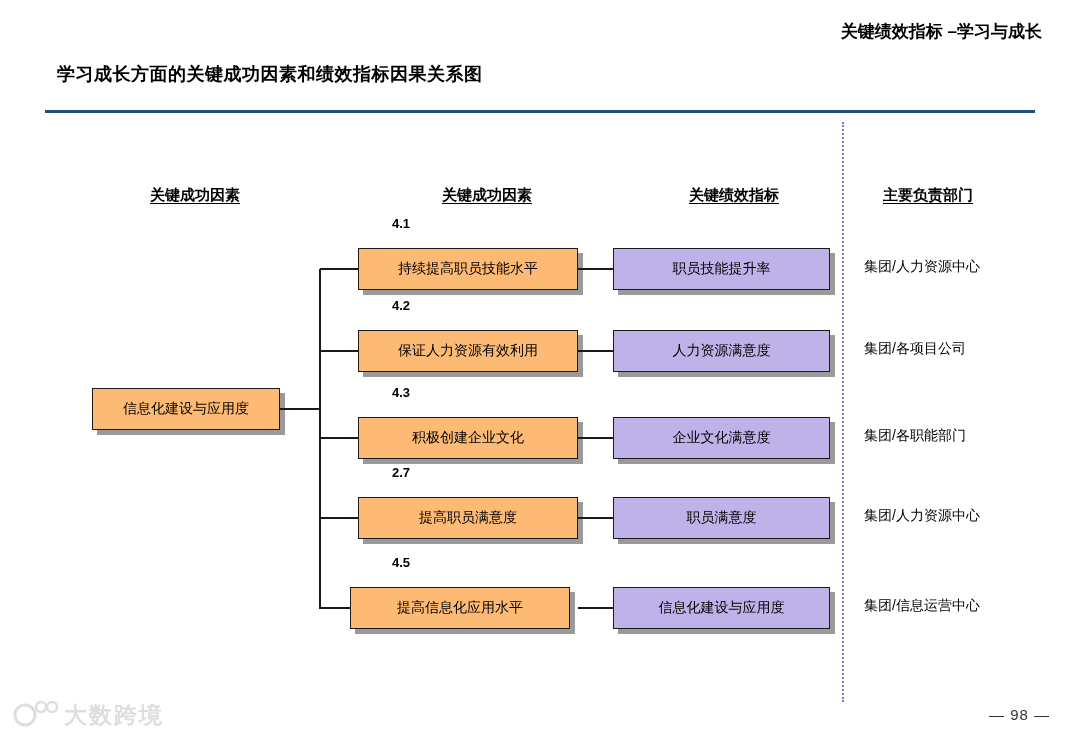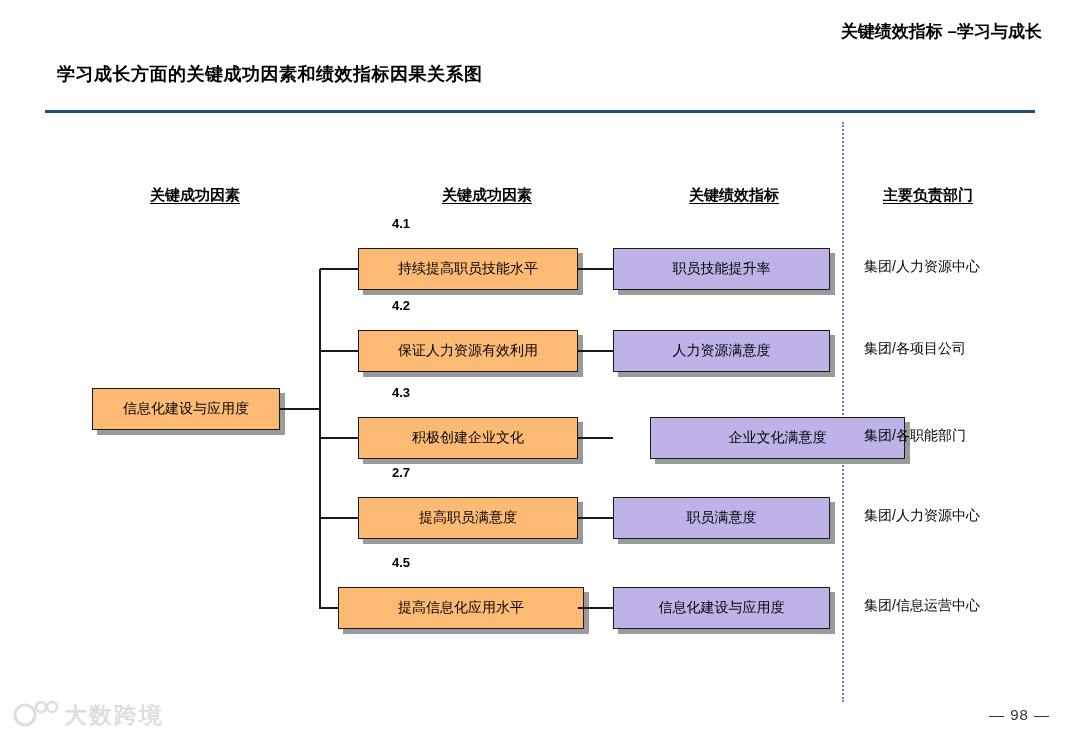--- a/index.html
+++ b/index.html
@@ -68,33 +68,33 @@
   <div class="line-h" style="left:320px;top:350px;width:38px"></div>
   <div class="box" style="left:358px;top:330px;width:220px">保证人力资源有效利用</div>
   <div class="line-h" style="left:578px;top:350px;width:35px"></div>
   <div class="box kpi" style="left:613px;top:330px;width:217px">人力资源满意度</div>
   <div class="dept" style="top:340px">集团/各项目公司</div>
 
   <div class="num" style="top:385px">4.3</div>
   <div class="line-h" style="left:320px;top:437px;width:38px"></div>
   <div class="box" style="left:358px;top:417px;width:220px">积极创建企业文化</div>
   <div class="line-h" style="left:578px;top:437px;width:35px"></div>
-  <div class="box kpi" style="left:650px;top:417px;width:255px">企业文化满意度</div>
+  <div class="box kpi" style="left:613px;top:417px;width:217px">企业文化满意度</div>
   <div class="dept" style="top:427px">集团/各职能部门</div>
 
   <div class="num" style="top:465px">2.7</div>
   <div class="line-h" style="left:320px;top:517px;width:38px"></div>
   <div class="box" style="left:358px;top:497px;width:220px">提高职员满意度</div>
   <div class="line-h" style="left:578px;top:517px;width:35px"></div>
   <div class="box kpi" style="left:613px;top:497px;width:217px">职员满意度</div>
   <div class="dept" style="top:507px">集团/人力资源中心</div>
 
   <div class="num" style="top:555px">4.5</div>
   <div class="line-h" style="left:320px;top:607px;width:38px"></div>
-  <div class="box" style="left:338px;top:587px;width:246px">提高信息化应用水平</div>
+  <div class="box" style="left:350px;top:587px;width:220px">提高信息化应用水平</div>
   <div class="line-h" style="left:578px;top:607px;width:35px"></div>
   <div class="box kpi" style="left:613px;top:587px;width:217px">信息化建设与应用度</div>
   <div class="dept" style="top:597px">集团/信息运营中心</div>
 
   <div class="watermark">
     <span>
       <svg width="46" height="30" viewBox="0 0 46 30" fill="none">
         <circle cx="13" cy="17" r="10" stroke="#dedede" stroke-width="3"></circle>
         <circle cx="29" cy="9" r="5" stroke="#dedede" stroke-width="2.5"></circle>
         <circle cx="40" cy="9" r="5" stroke="#dedede" stroke-width="2.5"></circle>

